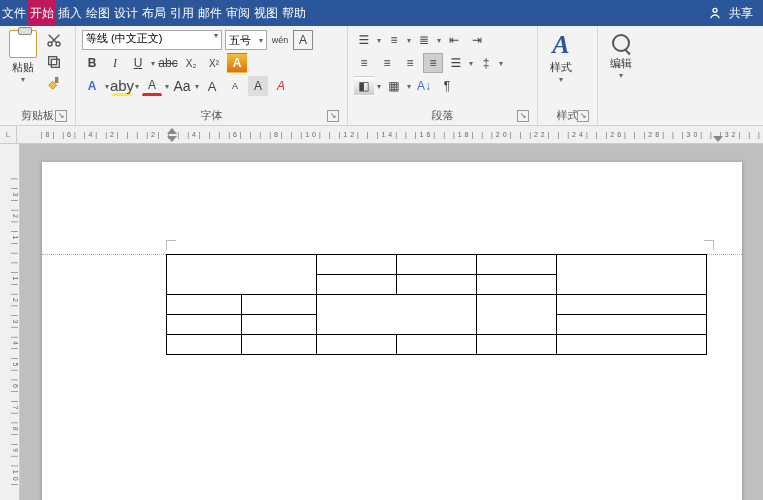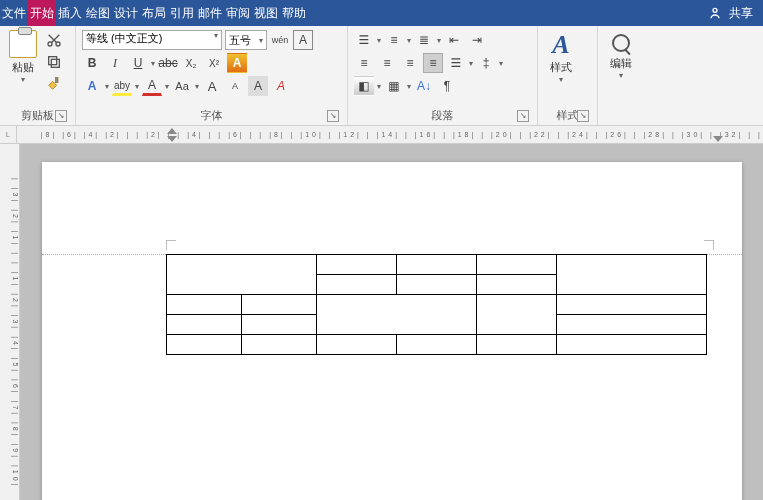--- a/index.html
+++ b/index.html
@@ -140,25 +140,25 @@
         <div class="smbtn" style="text-decoration:underline">U</div>
         <span class="dd">▾</span>
         <div class="smbtn" style="text-decoration:line-through;font-size:12px">abc</div>
         <div class="smbtn" style="font-size:10px">X₂</div>
         <div class="smbtn" style="font-size:10px">X²</div>
         <div class="smbtn" style="color:#fff;background:linear-gradient(#f0c030,#e07010);font-weight:bold">A</div>
       </div>
       <div class="row">
         <div class="smbtn" style="color:#3a6fd8;font-weight:bold">A</div>
           <span class="dd">▾</span>
-        <div class="smbtn" style="font-size:10px;border-bottom:3px solid #ffeb3b">aby</div>
+        <div class="smbtn" style="font-size:15px;border-bottom:3px solid #ffeb3b">aby</div>
           <span class="dd">▾</span>
         <div class="smbtn" style="border-bottom:3px solid #d32f2f">A</div>
           <span class="dd">▾</span>
-        <div class="smbtn" style="font-size:11px">Aa</div>
+        <div class="smbtn" style="font-size:14px">Aa</div>
           <span class="dd">▾</span>
         <div class="smbtn" style="font-size:13px">A</div>
         <div class="smbtn" style="font-size:9px">A</div>
         <div class="smbtn" style="background:#ddd">A</div>
         <div class="smbtn" style="color:#c33;font-style:italic">A</div>
       </div>
     </div>
     <div class="group-label"><span>字体</span><div class="launcher">↘</div></div>
   </div>
 

